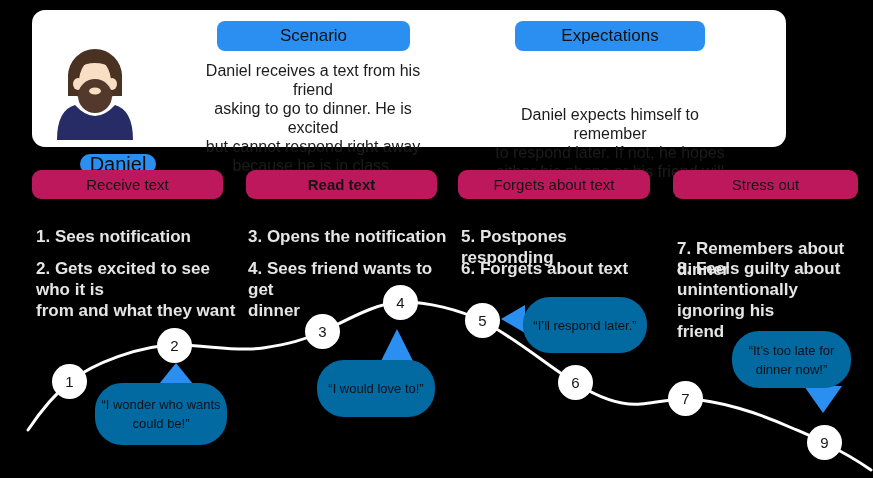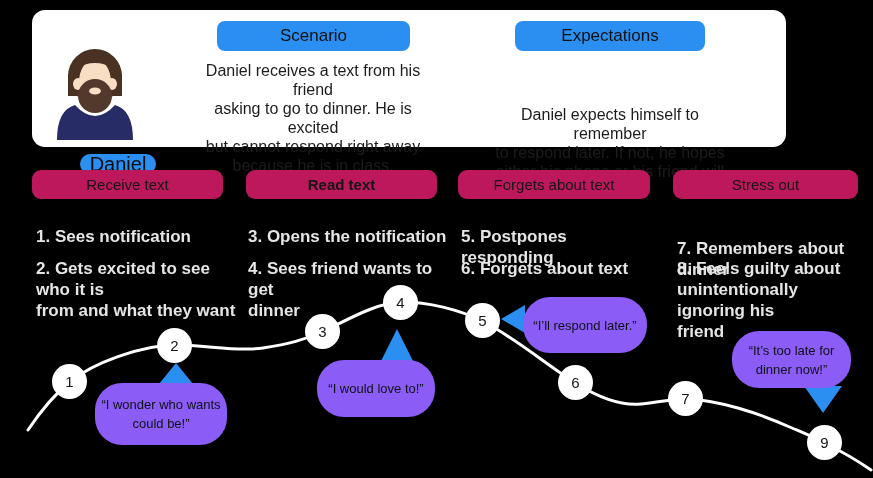--- a/index.html
+++ b/index.html
@@ -35,21 +35,21 @@
     position:absolute; color:#e5e5e5; font-size:17px; font-weight:700;
     line-height:21px; white-space:pre-line;
   }
   .curve { position:absolute; left:0; top:0; }
   .node {
     position:absolute; width:35px; height:35px; border-radius:50%;
     background:#ffffff; color:#161616; font-size:15px;
     display:flex; align-items:center; justify-content:center;
   }
   .bubble {
-    position:absolute; background:#8b5cf6; border-radius:27px; color:#0e1116;
+    position:absolute; background:#0369a1; border-radius:27px; color:#0e1116;
     font-size:13px; font-weight:500; line-height:19px; text-align:center;
     white-space:pre-line; display:flex; align-items:center; justify-content:center;
   }
   .tail { position:absolute; width:0; height:0; }
   .tail-up-1   { left:159px; top:363px; border-left:17px solid transparent; border-right:17px solid transparent; border-bottom:21px solid #2b8ff2; }
   .tail-up-2   { left:381px; top:329px; border-left:16px solid transparent; border-right:16px solid transparent; border-bottom:32px solid #2b8ff2; }
   .tail-left-3 { left:501px; top:305px; border-top:14px solid transparent; border-bottom:14px solid transparent; border-right:24px solid #2b8ff2; }
   .tail-down-4 { left:804px; top:386px; border-left:19px solid transparent; border-right:19px solid transparent; border-top:27px solid #2b8ff2; }
 </style>
 </head>

